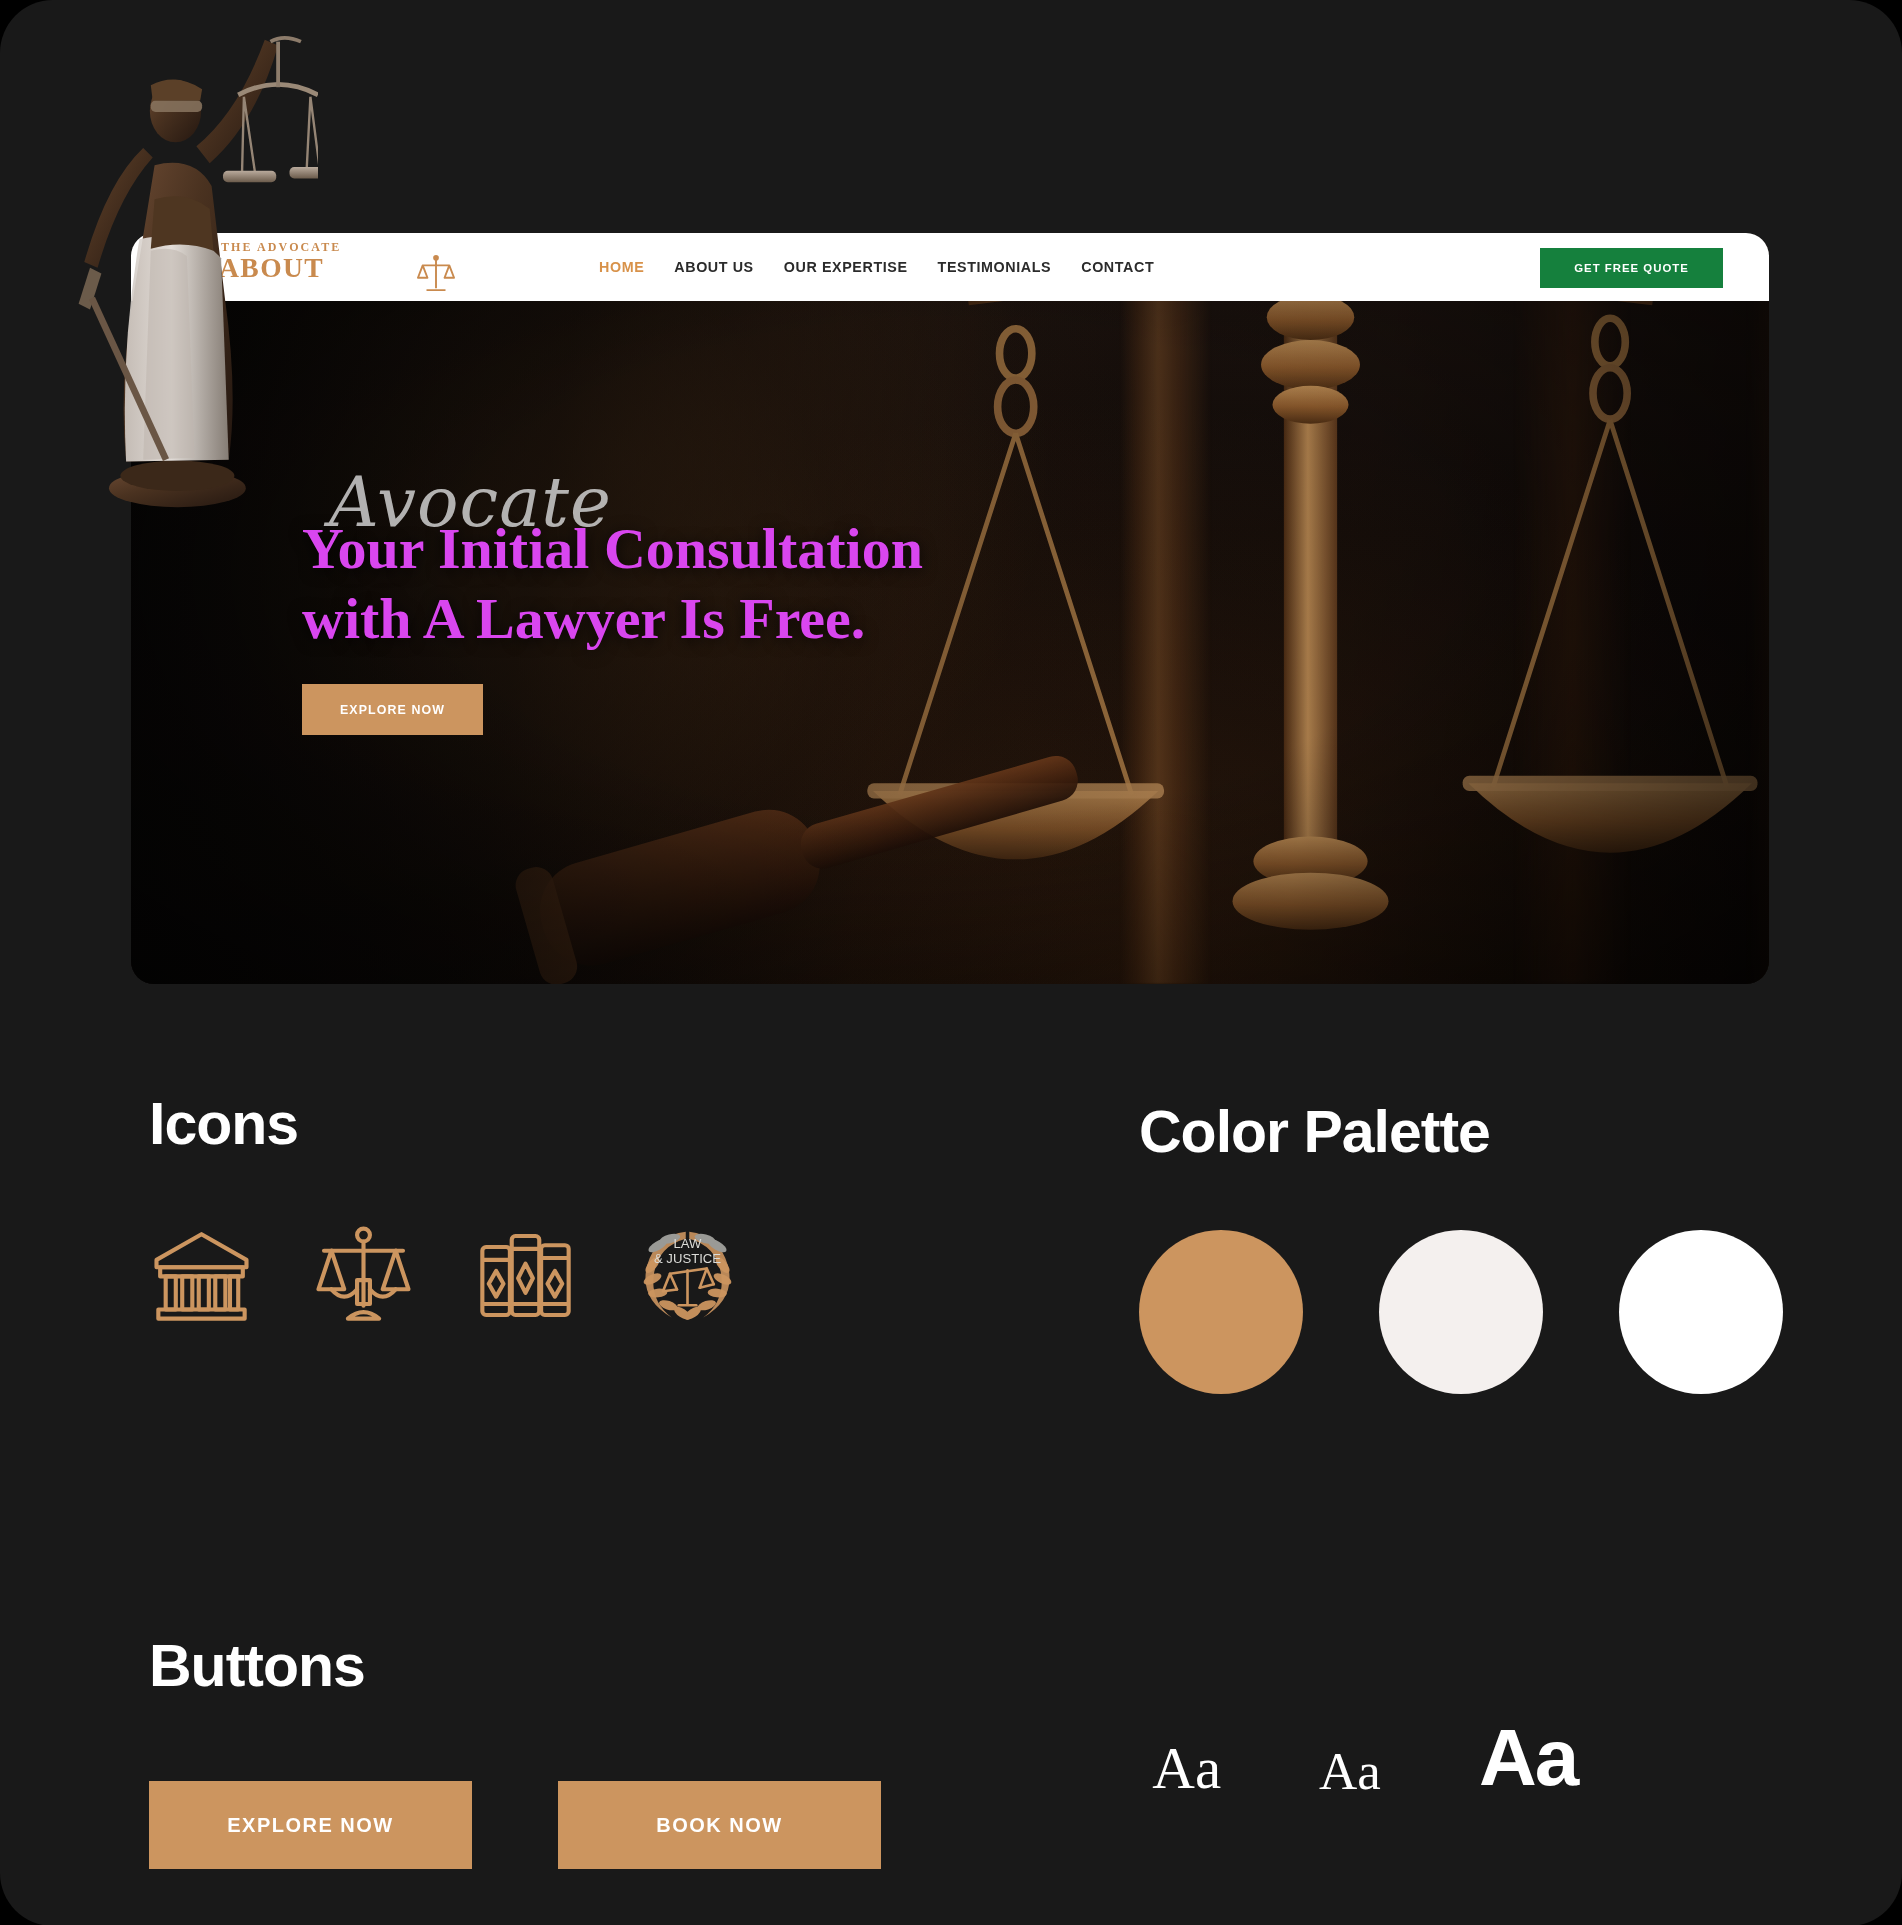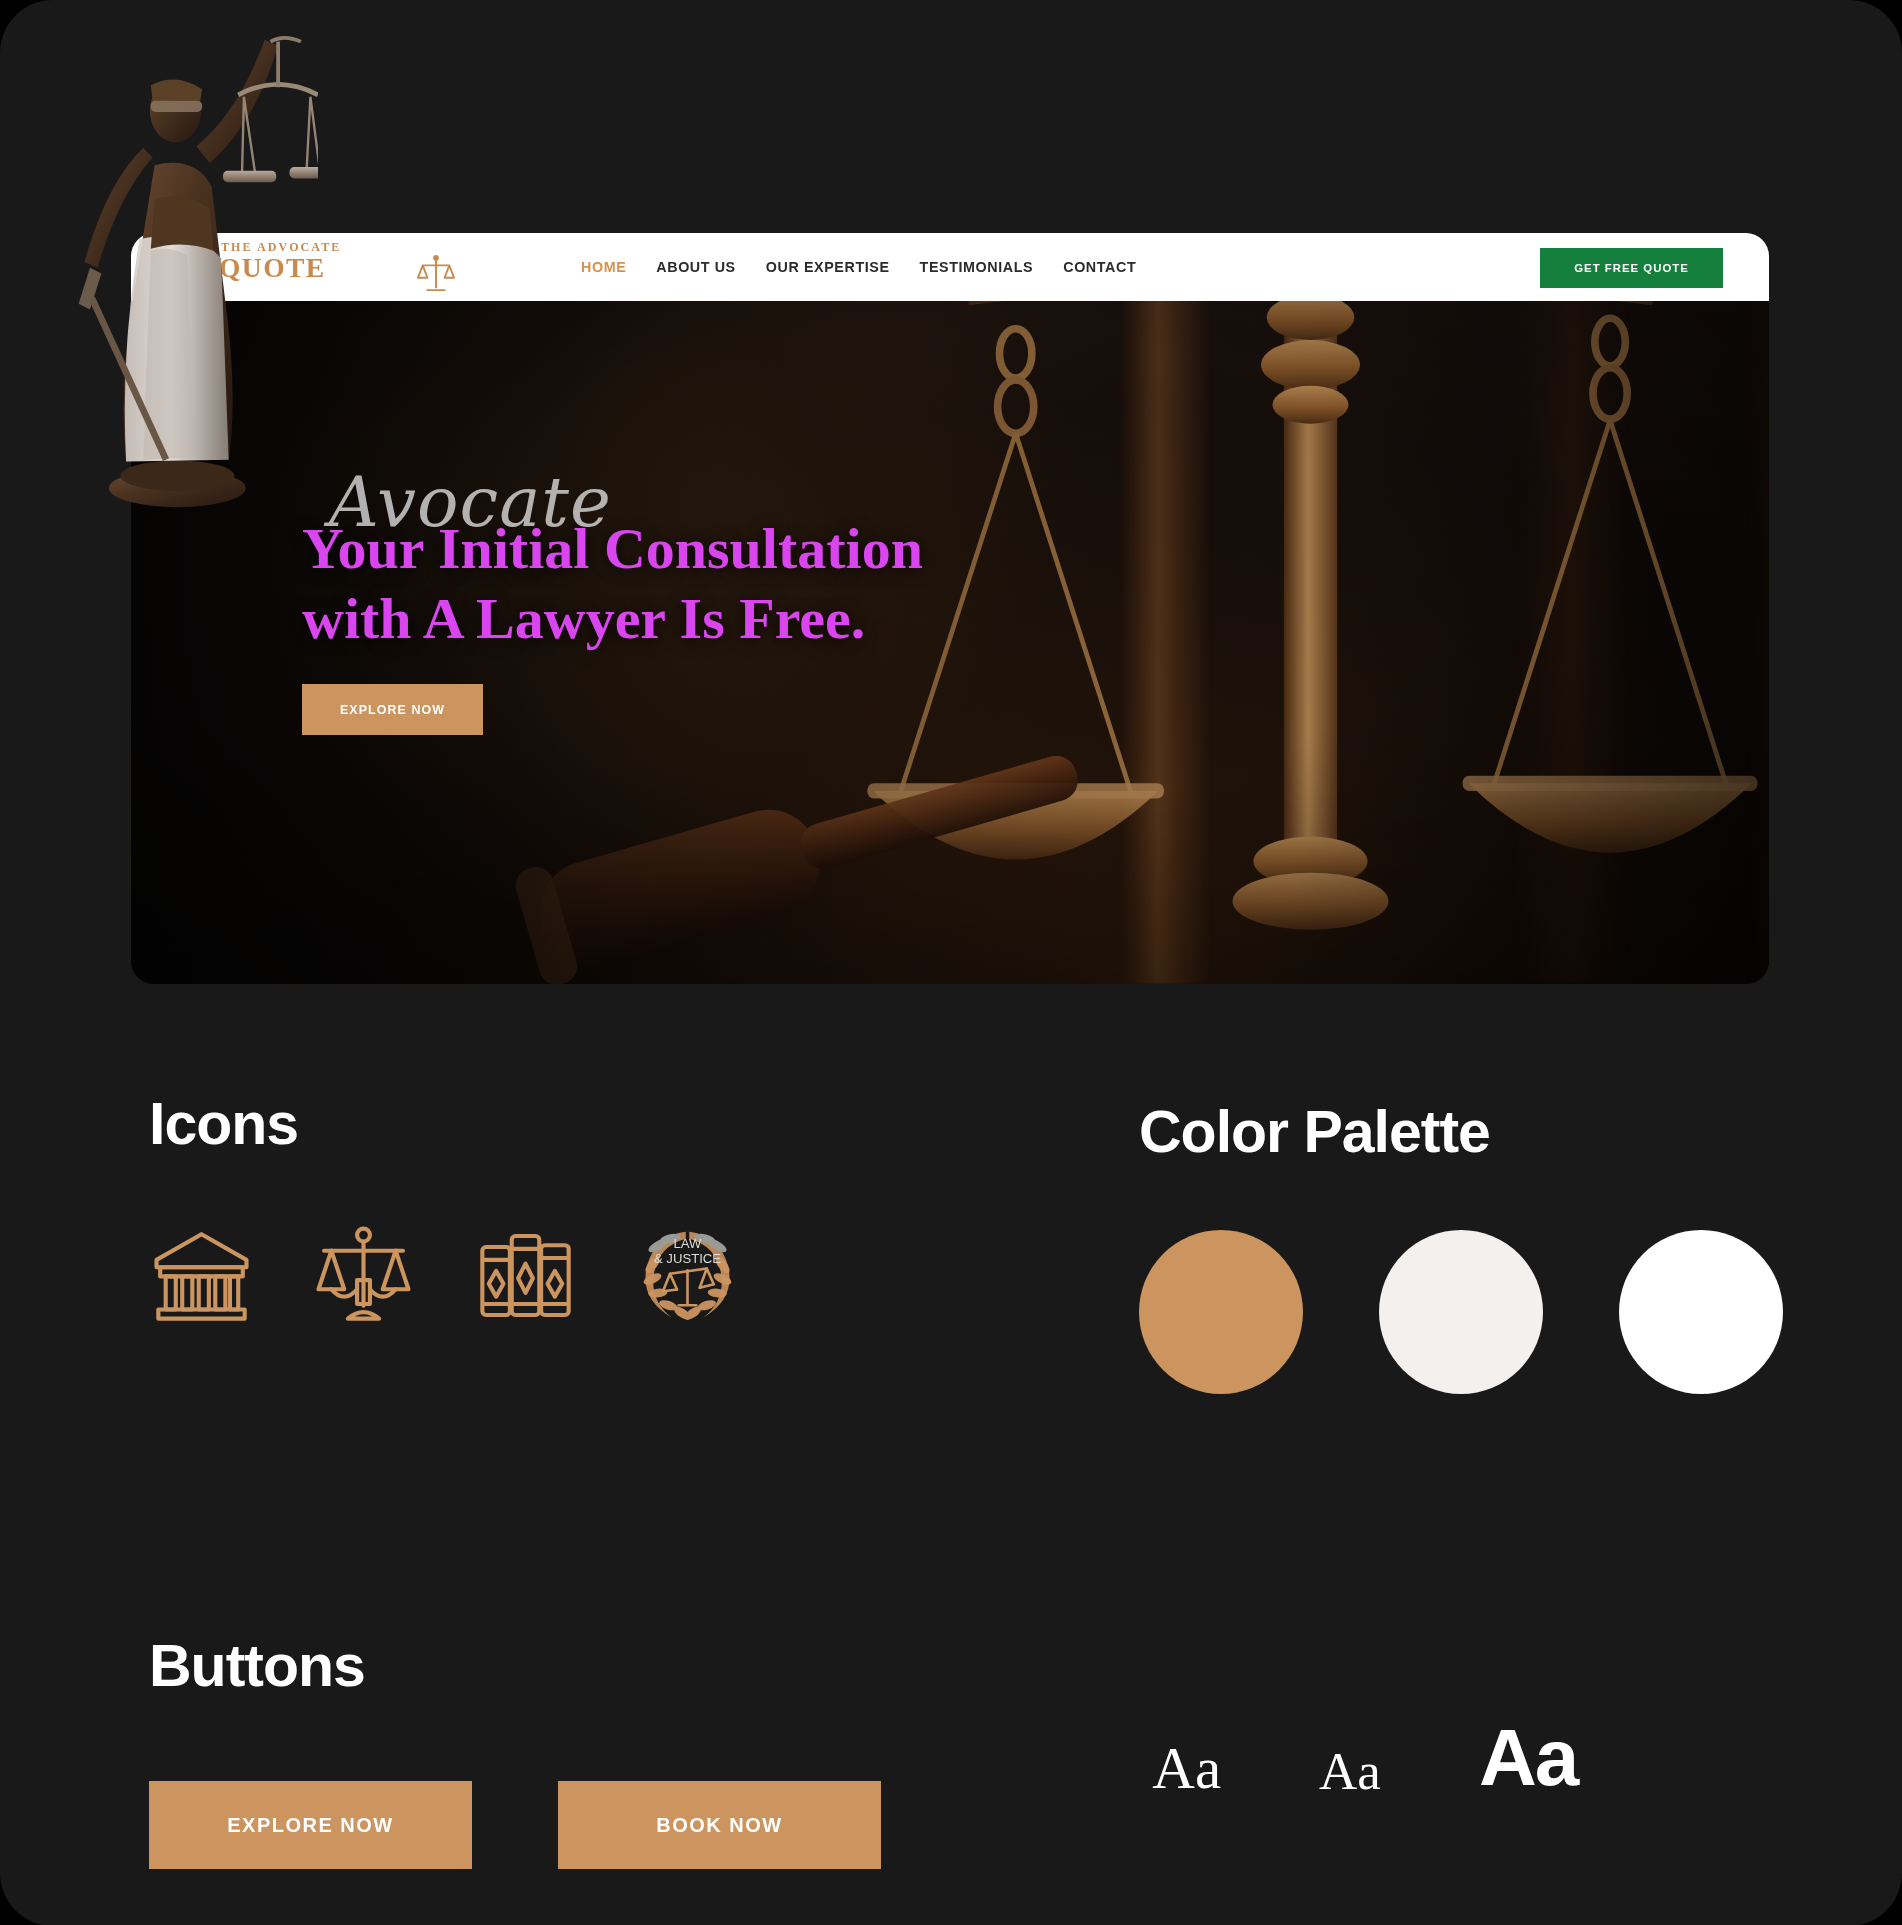--- a/index.html
+++ b/index.html
@@ -82,21 +82,21 @@
     font-size:12px; line-height:13.3px; padding-left:44px;
   }
   .logo-big{
     font-family:"Liberation Serif", serif;
     font-weight:bold; color:#c98a4e; letter-spacing:1.4px;
     font-size:27.6px; line-height:28.5px; padding-left:42px;
   }
   .logo-mark{ position:absolute; left:240px; top:11.4px; width:38px; height:42px; }
 
   .nav-links{
-    position:absolute; left:450px; top:0; height:68px;
+    position:absolute; left:468px; top:0; height:68px;
     display:flex; align-items:center; gap:30px;
   }
   .nav-link{
     font-size:14.3px; font-weight:bold; letter-spacing:0.6px;
     color:#2b2b2b; text-decoration:none; white-space:nowrap;
   }
   .nav-link.active{ color:#d8924a; }
 
   .quote-btn{
     position:absolute; right:46px; top:15px;
@@ -229,21 +229,21 @@
         </g>
       </svg>
 
       <div class="hero-dark"></div>
       <div class="hero-vign"></div>
     </div>
 
     <div class="navbar">
       <div class="logo-wrap">
         <div class="logo-small">THE ADVOCATE</div>
-        <div class="logo-big">QUOTE</div>
+        <div class="logo-big">ABOUT</div>
         <svg class="logo-mark" viewBox="0 0 40 44">
           <path d="M20 4 L20 38 M10 40 L30 40 M6 14 L34 14 M6 14 L1 27 L11 27 Z M34 14 L29 27 L39 27 Z" stroke="#c98a4e" stroke-width="2" fill="none" stroke-linejoin="round"></path>
           <circle cx="20" cy="6" r="3" fill="#c98a4e"></circle>
         </svg>
       </div>
 
       <nav class="nav-links">
         <a class="nav-link active" href="#">HOME</a>
         <a class="nav-link" href="#">ABOUT US</a>
         <a class="nav-link" href="#">OUR EXPERTISE</a>

